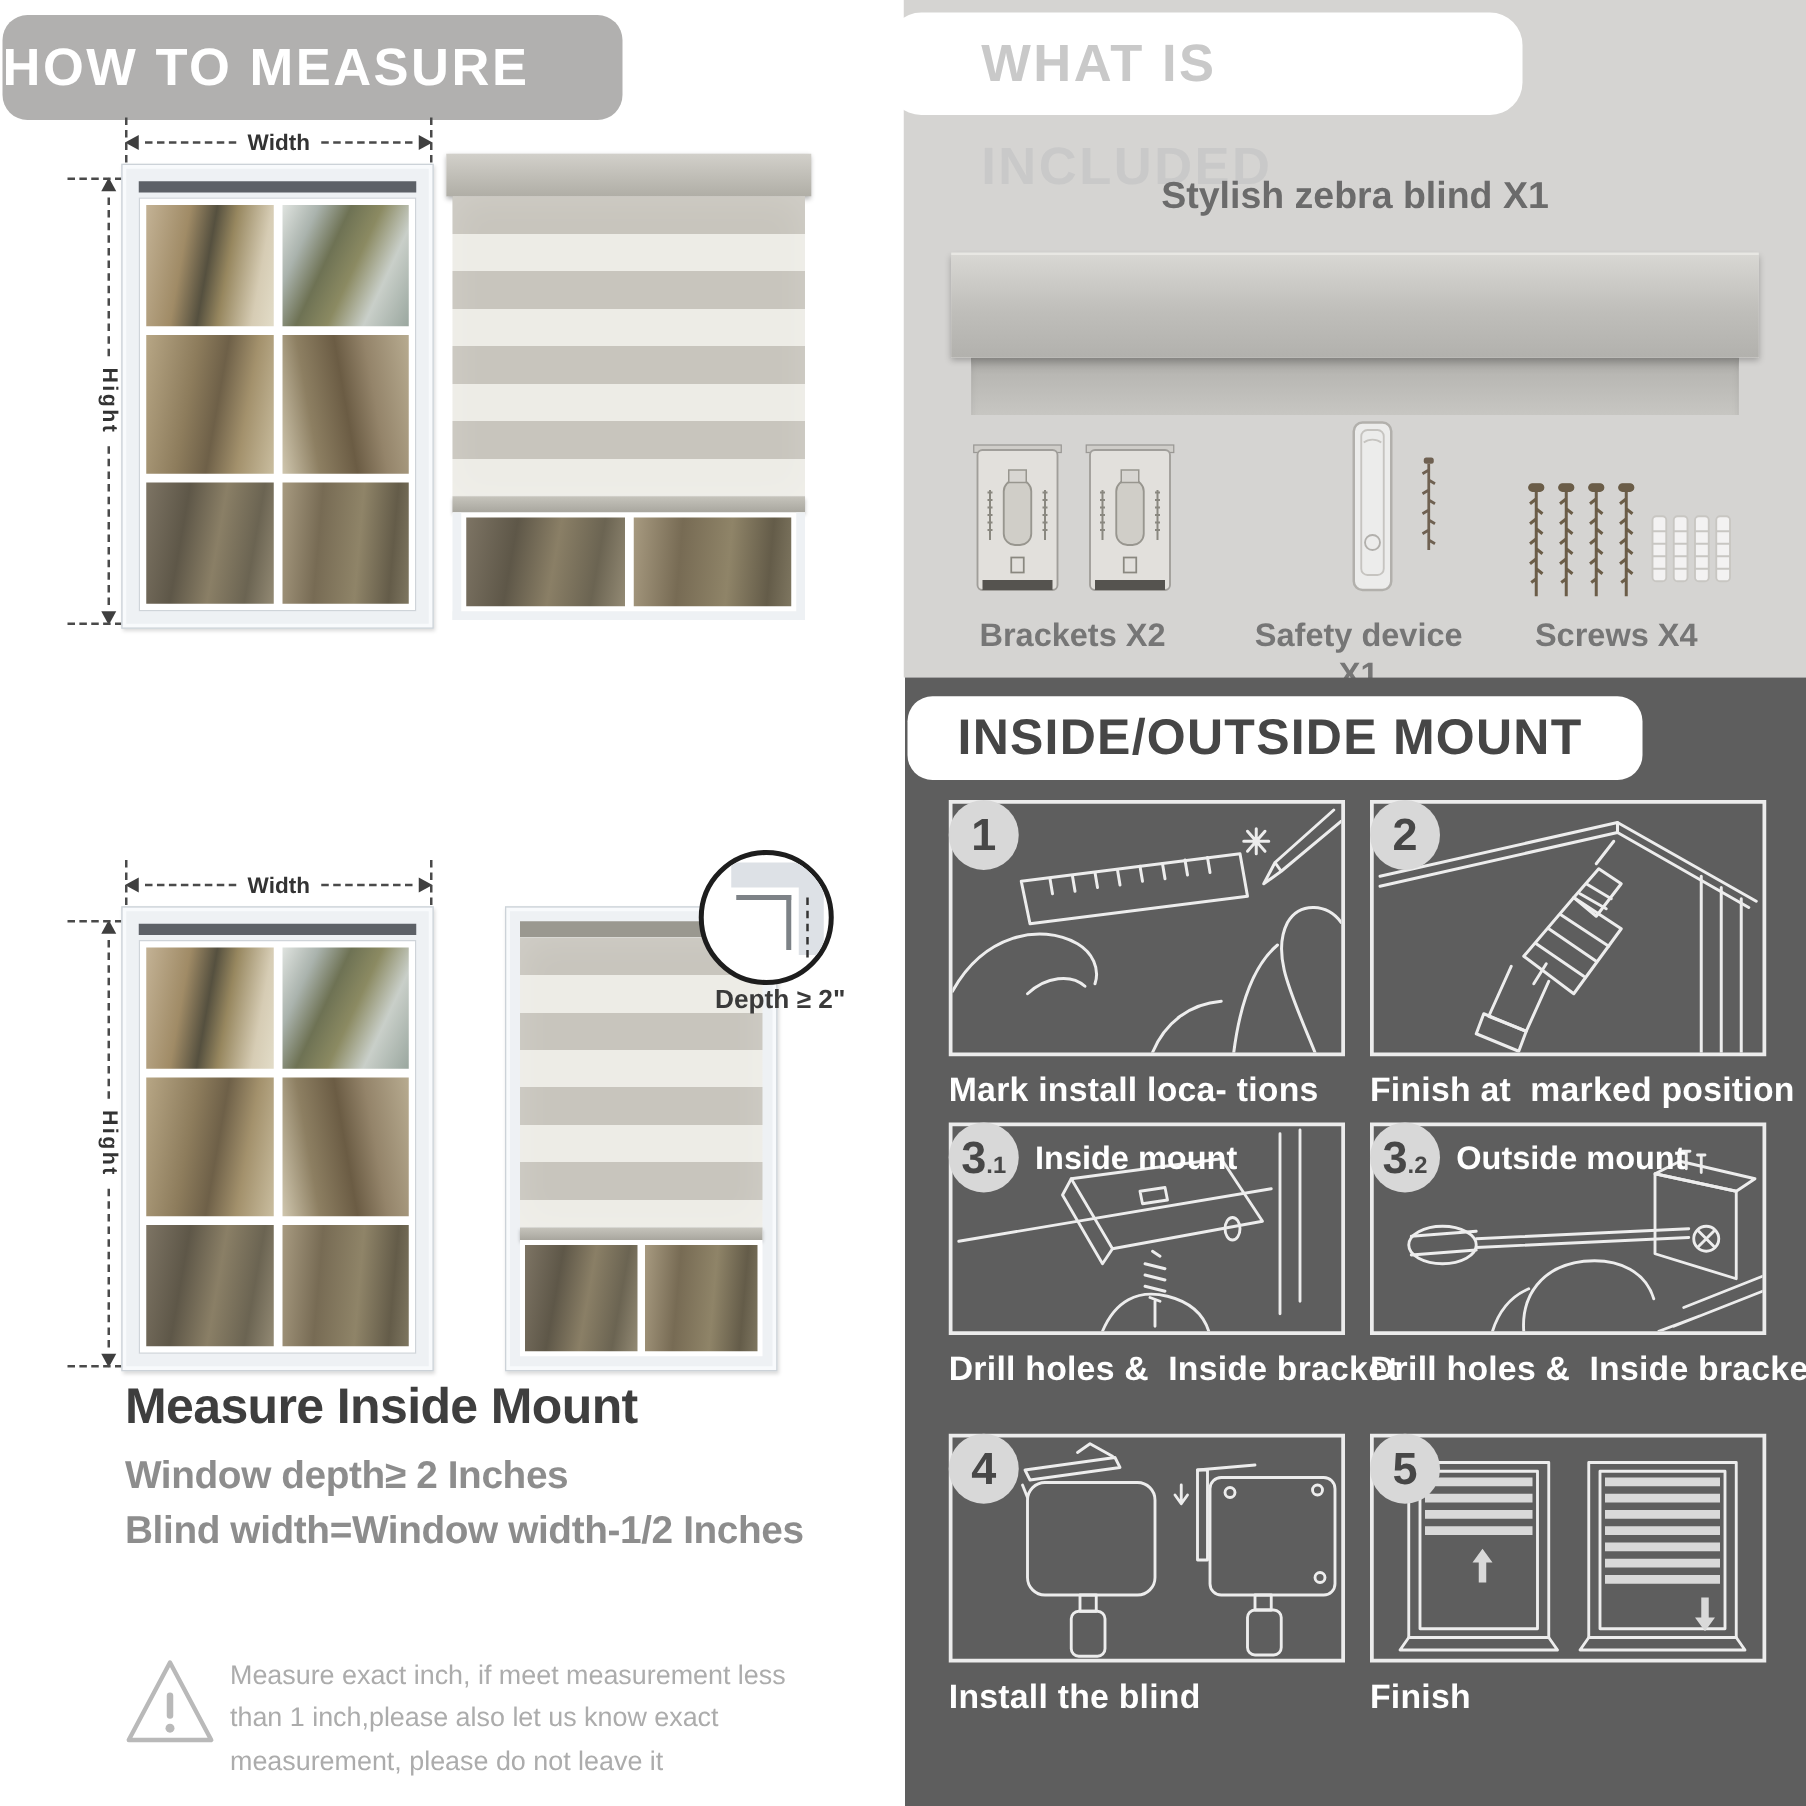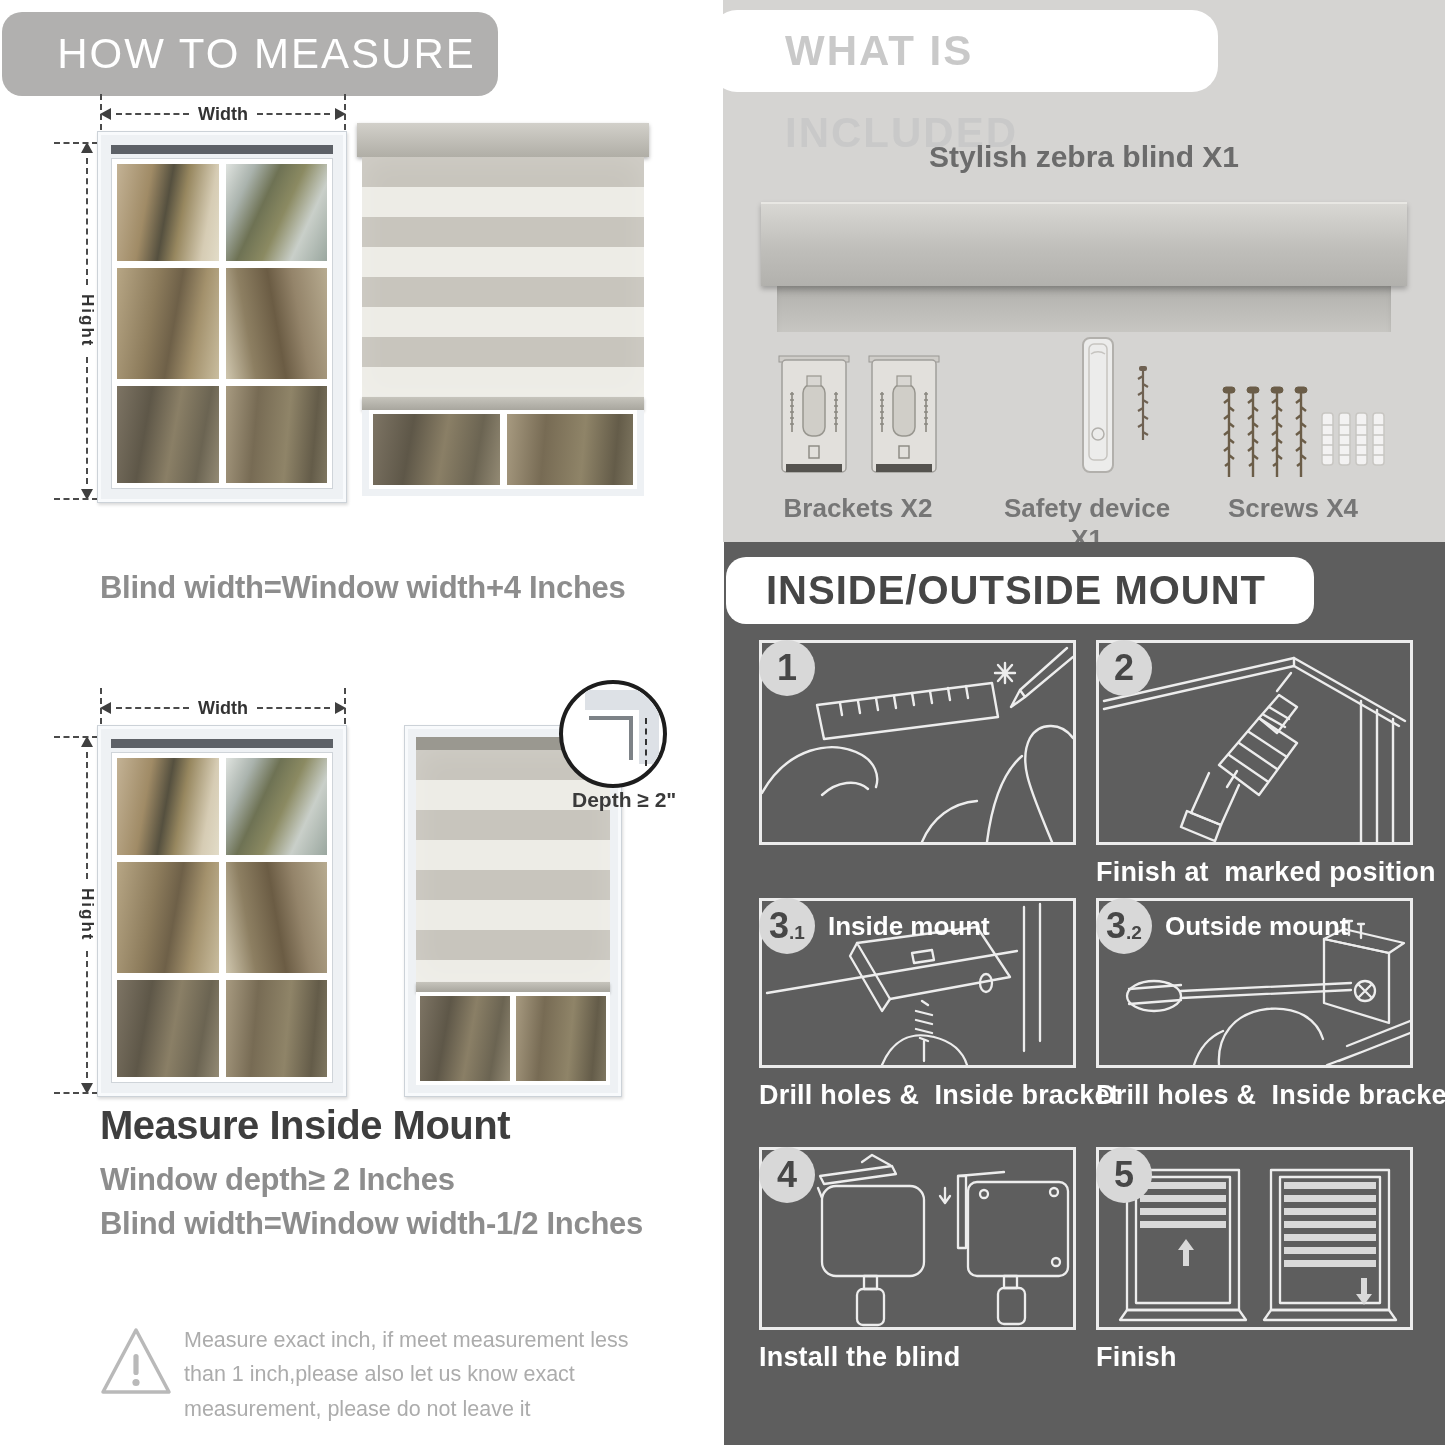--- a/index.html
+++ b/index.html
@@ -5,22 +5,22 @@
   html,body{margin:0;padding:0;}
   body{
     width:1445px;height:1445px;position:relative;overflow:hidden;
     background:#ffffff;font-family:"Liberation Sans",sans-serif;
     -webkit-font-smoothing:antialiased;
   }
   .abs{position:absolute;}
   
   #left{left:0;top:0;width:723px;height:1445px;background:#fff;}
   .htm-box{left:2px;top:12px;width:496px;height:84px;background:#b1b0af;border-radius:20px;}
-  .htm-box span{display:block;line-height:84px;padding-left:33px;font-size:42px;font-weight:400;
-    color:#fff;letter-spacing:2px;text-align:center;}
+  .htm-box span{display:block;line-height:84px;font-size:42px;font-weight:700;
+    color:#fff;letter-spacing:2px;}
   
   .h-arrow{display:flex;align-items:center;height:16px;}
   .h-arrow .tri-l{width:0;height:0;border-top:6px solid transparent;border-bottom:6px solid transparent;border-right:11px solid #3f3f3f;}
   .h-arrow .tri-r{width:0;height:0;border-top:6px solid transparent;border-bottom:6px solid transparent;border-left:11px solid #3f3f3f;}
   .h-arrow .dash{flex:1;height:0;border-top:2px dashed #4a4a4a;margin:0 5px;}
   .h-arrow .lbl{font-size:18px;font-weight:700;color:#333;padding:0 4px;white-space:nowrap;}
   .dropline{position:absolute;width:0;border-left:2px dashed #4a4a4a;height:46px;top:-12px;}
   .v-arrow{display:flex;flex-direction:column;align-items:center;width:22px;}
   .v-arrow .tri-u{width:0;height:0;border-left:6px solid transparent;border-right:6px solid transparent;border-bottom:11px solid #3f3f3f;}
   .v-arrow .tri-d{width:0;height:0;border-left:6px solid transparent;border-right:6px solid transparent;border-top:11px solid #3f3f3f;}
@@ -118,21 +118,20 @@
   <div class="abs" style="left:362px;top:123px;width:282px;">
     <div class="cassette" style="margin-left:-5px;width:292px;height:34px;"></div>
     <div class="stripes" style="width:282px;height:240px;"></div>
     <div class="botrail" style="width:282px;height:13px;"></div>
     <div class="under-window" style="width:282px;height:86px;">
       <div class="p5"></div>
         <div class="p6"></div>
     </div>
   </div>
 
-  <div class="abs gray-line" style="left:100px;top:570px;">Blind width=Window width+4 Inches</div>
 
   <div class="abs h-arrow" style="left:100px;top:700px;width:246px;">
     <span class="dropline" style="left:0;"></span>
     <span class="tri-l"></span>
     <span class="dash"></span>
     <span class="lbl">Width</span>
     <span class="dash"></span>
     <span class="tri-r"></span>
     <span class="dropline" style="right:0;"></span>
   </div>
@@ -287,20 +286,21 @@
         <path d="M140,142 L122,182 L92,170 L110,130"></path>
         <path d="M138,128 L128,144"></path>
         <path d="M88,168 L122,182 L116,198 L82,184 Z"></path>
       </g>
     </svg>
     <div class="badge">
       <span>2</span>
     </div>
   </div>
 
+  <div class="cap" style="left:35px;top:315px;">Mark install loca- tions</div>
   <div class="cap" style="left:372px;top:315px;">Finish at  marked position</div>
 
   <div class="panel" style="left:35px;top:356px;height:170px;">
     <svg viewBox="0 0 311 164" preserveAspectRatio="none">
       <g stroke="#ededed" stroke-width="2.3" fill="none" stroke-linecap="round" stroke-linejoin="round">
         <path d="M5,92 L255,50"></path>
         <path d="M262,6 L262,150 M278,3 L278,140"></path>
         <path d="M95,42 L215,26 L248,76 L128,98 Z"></path>
         <path d="M95,42 L88,55 L120,110 L128,98"></path>
         <path d="M150,52 l20,-3 l2,10 l-20,3 Z"></path>

